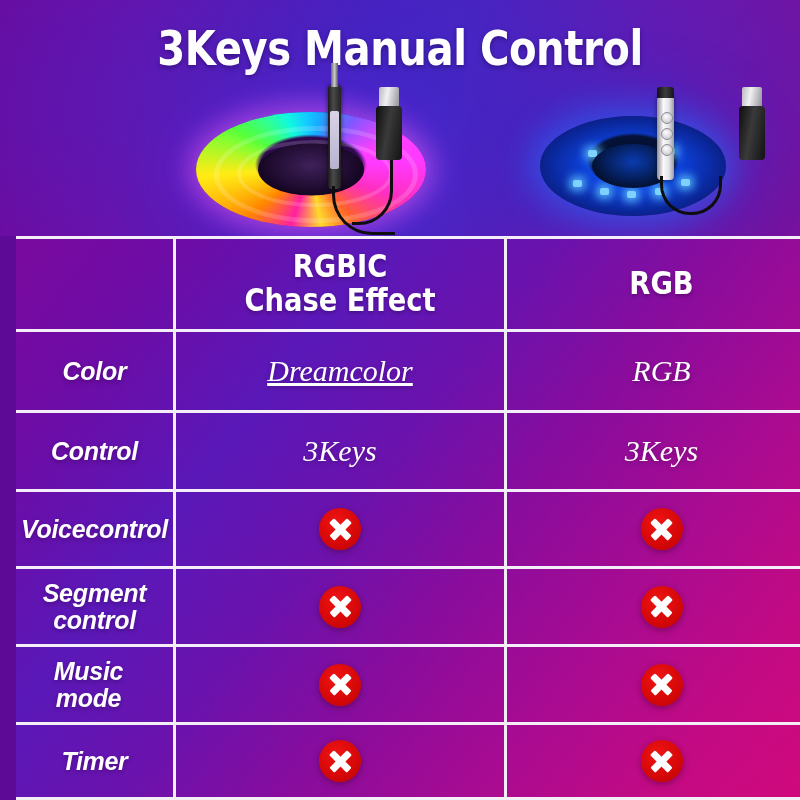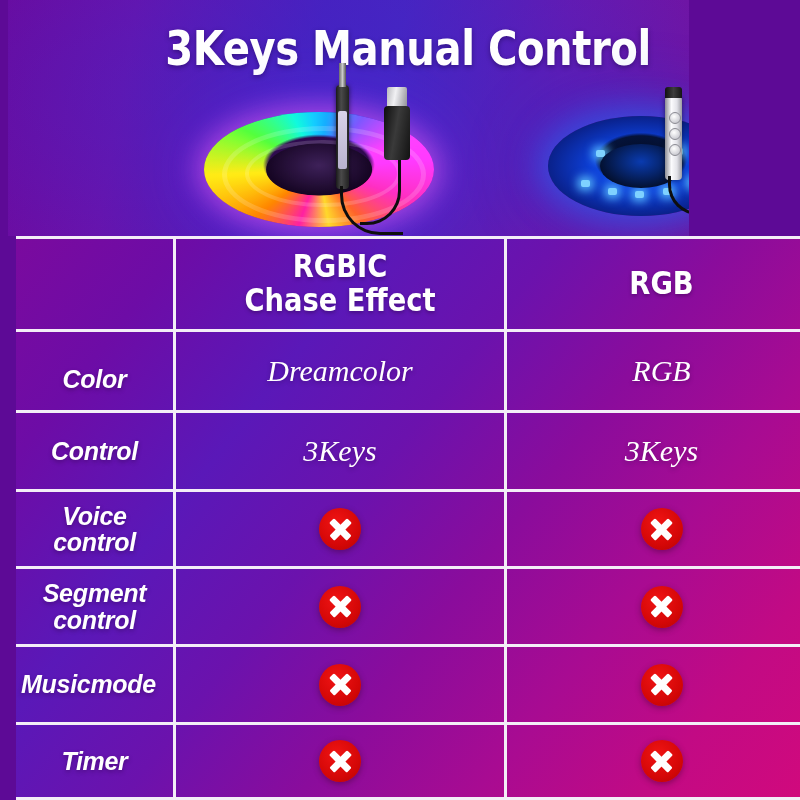--- a/index.html
+++ b/index.html
@@ -5,21 +5,21 @@
   html,body{margin:0;padding:0;}
   body{
     width:800px;height:800px;overflow:hidden;
     font-family:"Liberation Sans",sans-serif;
     background:#5d0a96;
   }
   #page{position:relative;width:800px;height:800px;overflow:hidden;}
 
   
   .banner{
-    position:absolute;left:8px;top:0;width:681px;height:236px;
+    position:absolute;left:0;top:0;width:800px;height:236px;
     background:
       radial-gradient(120% 140% at 50% 40%, rgba(60,40,200,.55) 0%, rgba(60,40,200,0) 62%),
       linear-gradient(100deg,#6c0a9e 0%,#6a12ab 18%,#4a1fbe 44%,#4a23c0 55%,#6a18ae 78%,#78119c 100%);
     overflow:hidden;
   }
   .banner-title{
     position:absolute;left:0;top:20px;width:800px;text-align:center;
     color:#fff;font-size:48px;font-weight:bold;letter-spacing:-.5px;
     font-family:"DejaVu Sans Condensed","Liberation Sans",sans-serif;
     transform:scaleX(.93);
@@ -251,41 +251,41 @@
     </div>
 
     <div class="cell head-cell" style="left:160px;top:3px;width:328px;height:90px;flex-direction:column;">
       <span>RGBIC</span>
       <span>Chase Effect</span>
     </div>
     <div class="cell head-cell" style="left:491px;top:3px;width:309px;height:90px;">
       <span>RGB</span>
     </div>
 
-    <div class="cell label-cell" style="left:0px;top:104px;width:157px;height:78px;flex-direction:column;">
+    <div class="cell label-cell" style="left:0px;top:96px;width:157px;height:78px;flex-direction:column;">
       <span>Color</span>
     </div>
-    <div class="cell value-cell" style="left:160px;top:96px;width:328px;height:78px;">
+    <div class="cell value-cell" style="left:160px;top:96px;width:328px;height:78px;text-decoration:underline;">
       <span>Dreamcolor</span>
     </div>
     <div class="cell value-cell" style="left:491px;top:96px;width:309px;height:78px;">
       <span>RGB</span>
     </div>
 
     <div class="cell label-cell" style="left:0px;top:177px;width:157px;height:76px;flex-direction:column;">
       <span>Control</span>
     </div>
     <div class="cell value-cell" style="left:160px;top:177px;width:328px;height:76px;">
       <span>3Keys</span>
     </div>
     <div class="cell value-cell" style="left:491px;top:177px;width:309px;height:76px;">
       <span>3Keys</span>
     </div>
 
-    <div class="cell label-cell" style="left:0px;top:256px;width:157px;height:74px;flex-direction:column;">
+    <div class="cell label-cell" style="left:0px;top:256px;width:157px;height:74px;">
       <span>Voice</span>
       <span>control</span>
     </div>
     <div class="cell" style="left:160px;top:256px;width:328px;height:74px;">
       <span class="xmark">
           <i></i>
           <i></i>
         </span>
     </div>
     <div class="cell" style="left:491px;top:256px;width:309px;height:74px;">
@@ -305,21 +305,21 @@
           <i></i>
         </span>
     </div>
     <div class="cell" style="left:491px;top:333px;width:309px;height:75px;">
       <span class="xmark">
           <i></i>
           <i></i>
         </span>
     </div>
 
-    <div class="cell label-cell" style="left:0px;top:411px;width:145px;height:75px;flex-direction:row;">
+    <div class="cell label-cell" style="left:0px;top:411px;width:145px;height:75px;flex-direction:column;">
       <span>Music</span>
       <span>mode</span>
     </div>
     <div class="cell" style="left:160px;top:411px;width:328px;height:75px;">
       <span class="xmark">
           <i></i>
           <i></i>
         </span>
     </div>
     <div class="cell" style="left:491px;top:411px;width:309px;height:75px;">

